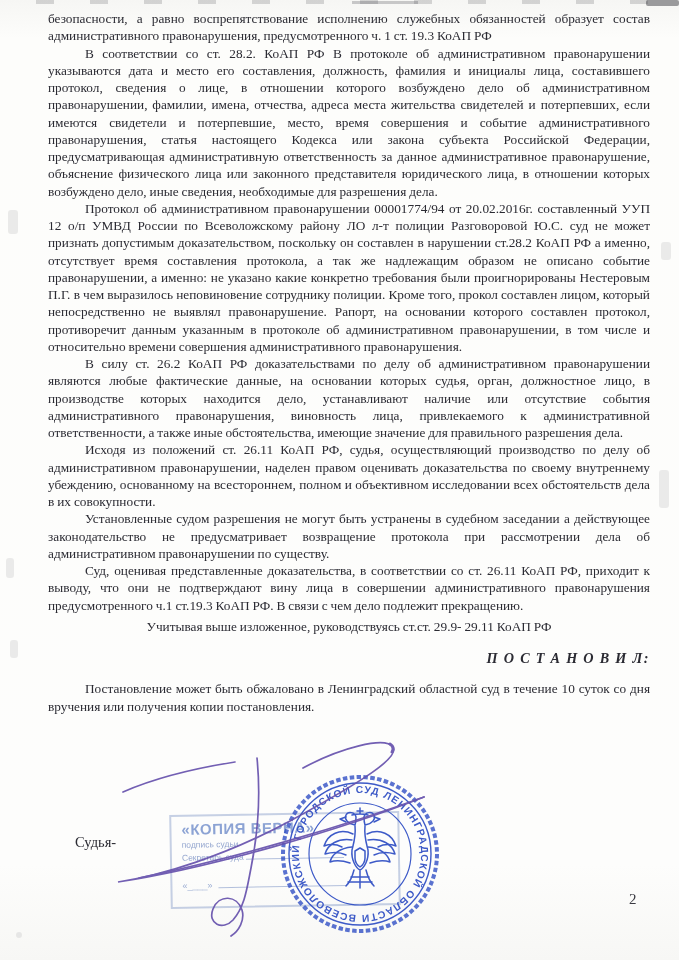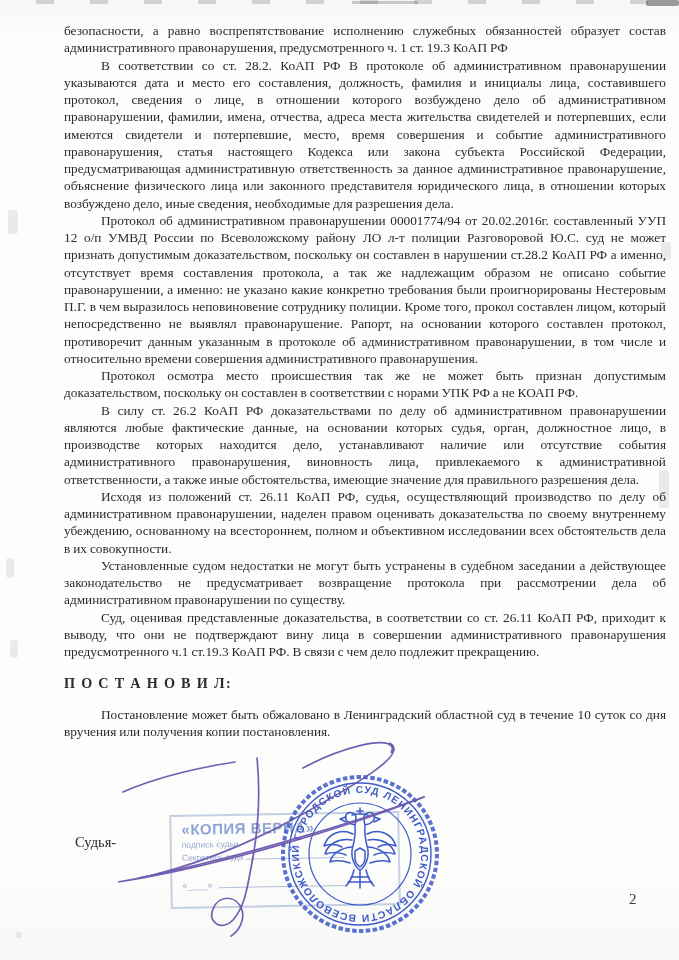--- a/index.html
+++ b/index.html
@@ -13,30 +13,30 @@
   }
   
   .edge-top{position:absolute;top:0;left:0;width:100%;height:4px;
     background:repeating-linear-gradient(90deg,rgba(75,75,80,0) 0 36px,rgba(75,75,80,.38) 36px 54px);
     opacity:.55;}
   .dash-tr{position:absolute;top:0;left:646px;width:33px;height:6px;background:rgba(62,62,68,.5);border-radius:2px;}
   .dash-tm{position:absolute;top:1px;left:352px;width:66px;height:3px;background:rgba(90,90,95,.3);}
   .smudge{position:absolute;background:rgba(120,120,128,.14);border-radius:3px;}
   
   .doc{
-    position:absolute;left:64px;top:10px;width:602px;
+    position:absolute;left:48px;top:10px;width:602px;
     font-size:13.3px;line-height:17.25px;
-    text-align:justify;word-spacing:-0.4px;margin-top:12px;
+    text-align:justify;word-spacing:-0.4px;
   }
   .doc p{margin:0;text-indent:37px;}
   .doc p.noindent{text-indent:0;}
   .intro{margin-top:4px !important;text-align:center;text-indent:0 !important;}
   .res-heading{
-    text-align:left;font-weight:bold;font-size:14.2px;
-    letter-spacing:1.5px;margin:15px 0 13px;
+    text-align:right;font-weight:bold;font-size:14.2px;
+    letter-spacing:1.5px;margin:15px 0 13px;font-style:italic;
   }
   .bold{font-weight:bold;}
   .gap{display:inline-block;width:158px;}
   .judge{
     position:absolute;left:75px;top:803px;
     font-size:14.5px;
     margin-top:31px;
   }
   .pagenum{position:absolute;left:629px;top:891px;font-size:15px;color:#3a3a42;}
   
@@ -68,26 +68,26 @@
   <div class="smudge" style="left:6px;top:558px;width:8px;height:20px;"></div>
   <div class="smudge" style="left:10px;top:640px;width:8px;height:18px;"></div>
   <div class="smudge" style="left:661px;top:242px;width:10px;height:18px;"></div>
   <div class="smudge" style="left:659px;top:470px;width:10px;height:38px;"></div>
   <div class="smudge" style="left:16px;top:932px;width:6px;height:6px;"></div>
 
   <div class="doc">
     <p class="noindent">безопасности, а равно воспрепятствование исполнению служебных обязанностей образует состав административного правонарушения, предусмотренного ч. 1 ст. 19.3 КоАП РФ</p>
     <p>В соответствии со ст. 28.2. КоАП РФ  В протоколе об административном правонарушении указываются дата и место его составления, должность, фамилия и инициалы лица, составившего протокол, сведения о лице, в отношении которого возбуждено дело об административном правонарушении, фамилии, имена, отчества, адреса места жительства свидетелей и потерпевших, если имеются свидетели и потерпевшие, место, время совершения и событие административного правонарушения, статья настоящего Кодекса или закона субъекта Российской Федерации, предусматривающая административную ответственность за данное административное правонарушение, объяснение физического лица или законного представителя юридического лица, в отношении которых возбуждено дело, иные сведения, необходимые для разрешения дела.</p>
     <p>Протокол об административном правонарушении  00001774/94 от 20.02.2016г.  составленный УУП 12 о/п УМВД России по Всеволожскому району ЛО л-т полиции  Разговоровой Ю.С.  суд не может признать  допустимым доказательством, поскольку он составлен в нарушении ст.28.2 КоАП РФ а именно,  отсутствует время составления протокола, а так же надлежащим образом не описано событие правонарушении, а именно: не указано   какие конкретно требования были проигнорированы  Нестеровым П.Г.  в чем выразилось неповиновение  сотруднику полиции. Кроме того, прокол  составлен лицом, который непосредственно не выявлял  правонарушение. Рапорт,  на основании которого составлен  протокол,  противоречит данным указанным в протоколе об административном правонарушении, в том числе и относительно времени совершения административного правонарушения.</p>
-    <p>Протокол осмотра место происшествия  так же не может быть признан допустимым доказательством, поскольку он составлен в соответствии с норами УПК РФ а не КОАП РФ.</p>
     <p>В силу ст. 26.2 КоАП РФ доказательствами по делу об административном правонарушении являются любые фактические данные, на основании которых судья, орган, должностное лицо, в производстве которых находится дело, устанавливают наличие или отсутствие события административного правонарушения, виновность лица, привлекаемого к административной ответственности, а также иные обстоятельства, имеющие значение для правильного разрешения дела.</p>
     <p>Исходя из положений ст. 26.11 КоАП РФ, судья, осуществляющий производство по делу об административном правонарушении, наделен правом оценивать доказательства по своему внутреннему убеждению, основанному на всестороннем, полном и объективном исследовании всех обстоятельств дела в их совокупности.</p>
-    <p>Установленные судом недостатки не могут быть устранены в судебном заседании а действующее законодательство не предусматривает возвращение протокола при рассмотрении дела об административном правонарушении по существу.</p>
+    <p>Установленные судом разрешения не могут быть устранены в судебном заседании а действующее законодательство не предусматривает возвращение протокола при рассмотрении дела об административном правонарушении по существу.</p>
     <p>Суд, оценивая представленные доказательства, в соответствии со ст. 26.11 КоАП РФ, приходит к выводу, что они  не подтверждают вину лица в совершении административного правонарушения предусмотренного ч.1 ст.19.3    КоАП РФ.  В связи с чем дело подлежит прекращению.</p>
 
+    <p class="intro">Учитывая выше изложенное, руководствуясь ст.ст. 29.9- 29.11 КоАП РФ</p>
 
     <div class="res-heading">П О С Т А Н О В И Л:</div>
 
     <p>Постановление может быть обжаловано в Ленинградский областной суд в течение 10 суток со дня вручения или получения копии постановления.</p>
   </div>
 
   <div class="judge">Судья-</div>
 
   <div class="copy-stamp">
     <div class="cs-title">«КОПИЯ ВЕРНА»</div>

